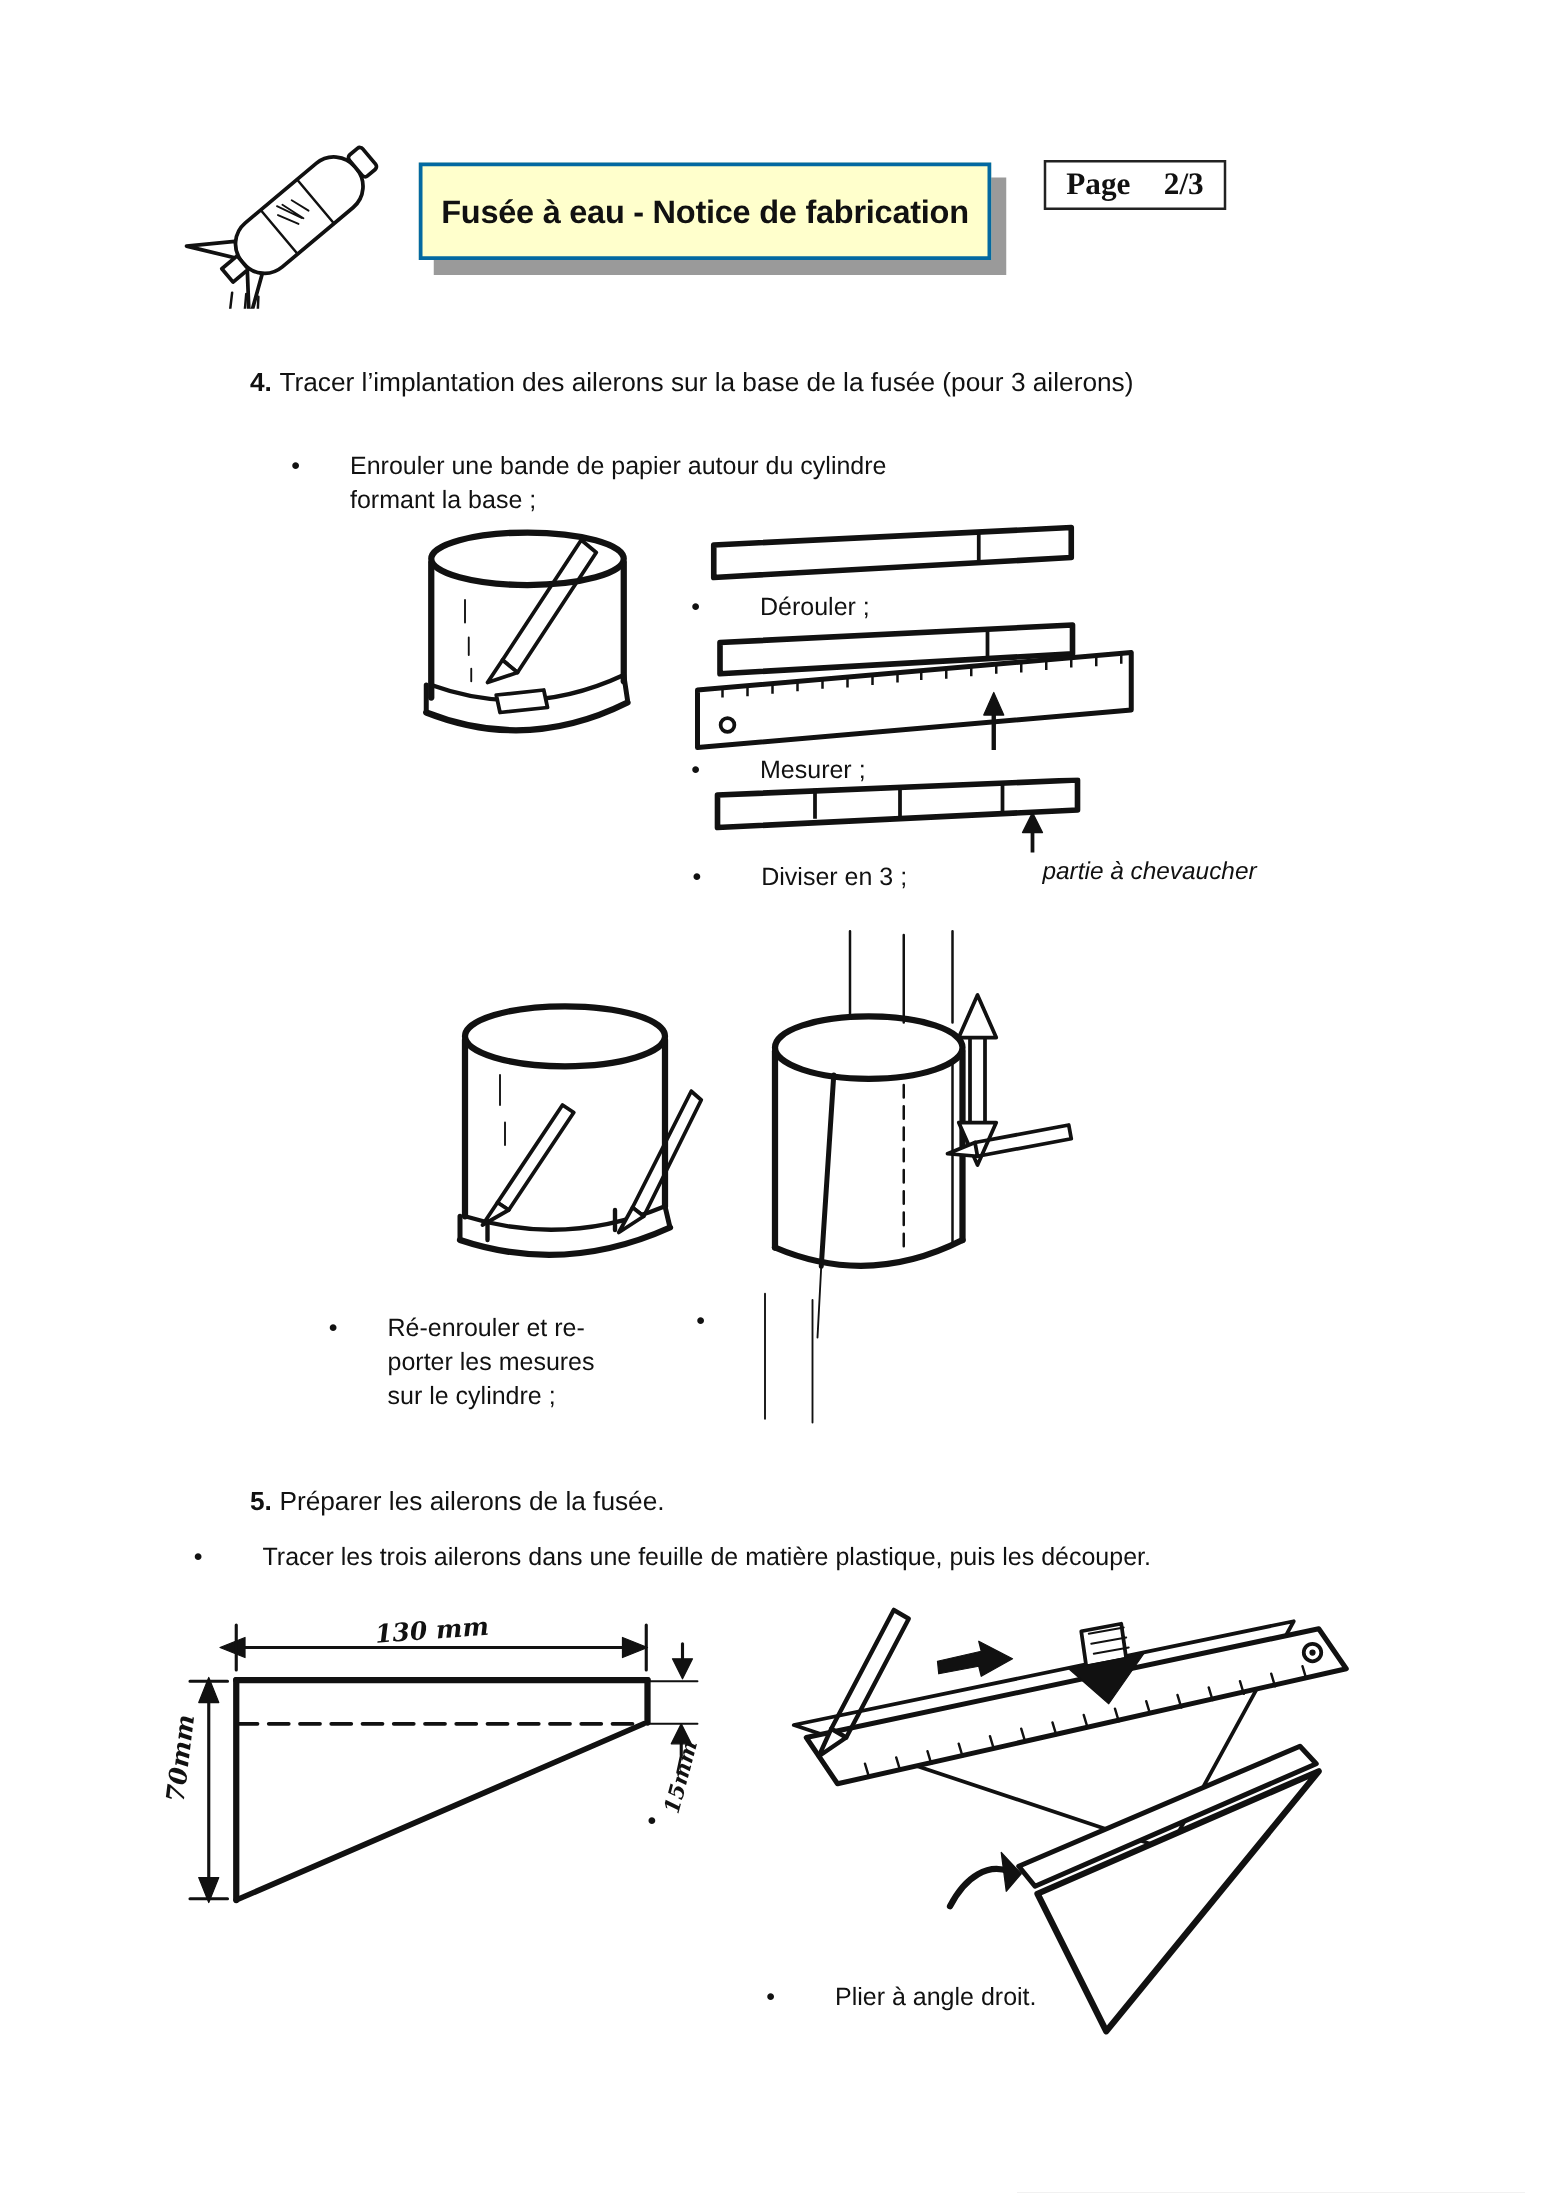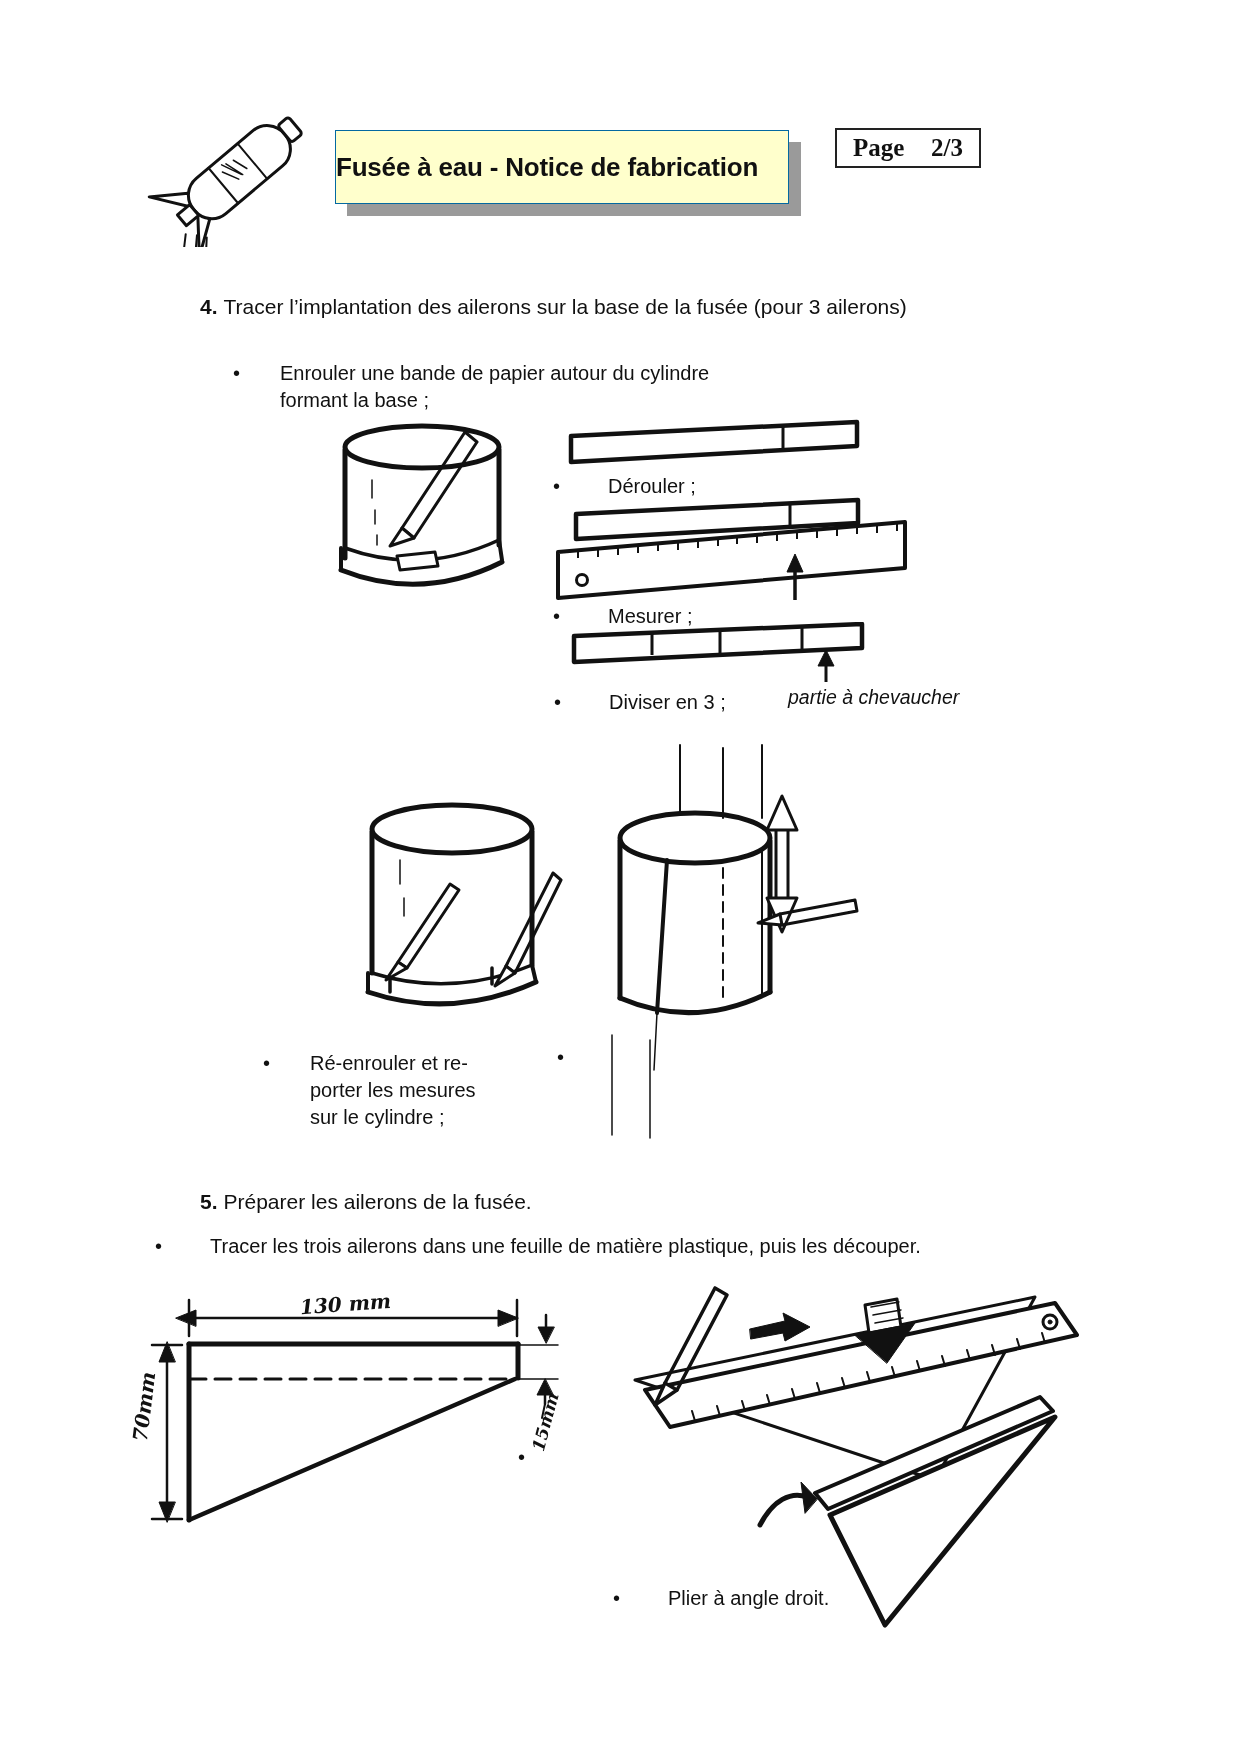--- a/index.html
+++ b/index.html
@@ -6,42 +6,42 @@
   .page{
     position:relative;width:1240px;height:1754px;margin:0 auto;
     background:#ffffff;overflow:hidden;
     font-family:"Liberation Sans","DejaVu Sans",sans-serif;color:#111;
   }
   .ill{position:absolute;z-index:1;}
   .ill svg{display:block;}
   
   .title-box{
     position:absolute;left:335px;top:130px;width:452px;height:72px;
-    border:1px solid #0369a1;box-shadow:12px 12px 0 #9a9a9a;
-    display:flex;align-items:center;justify-content:flex-start;z-index:3;
+    border:3px solid #0369a1;box-shadow:12px 12px 0 #9a9a9a;
+    display:flex;align-items:center;justify-content:center;z-index:3;
   }
   .title-box span{font-weight:bold;font-size:26px;letter-spacing:-0.2px;white-space:nowrap;}
   .page-box{
     position:absolute;left:835px;top:128px;width:146px;height:40px;
     border:2px solid #222;background:#fff;display:flex;align-items:center;
     justify-content:space-between;padding:0 16px;box-sizing:border-box;z-index:3;
     font-family:"Liberation Serif","DejaVu Serif",serif;font-weight:bold;font-size:25px;
   }
   
   .sect-head{position:absolute;z-index:2;font-size:21px;white-space:nowrap;margin-left:48px;}
   .sect-head .num{font-weight:bold;margin-right:6px;}
   
   .bullet{position:absolute;z-index:2;display:flex;align-items:flex-start;font-size:20px;line-height:27px;}
   .bullet .dot{display:inline-block;width:55px;flex:0 0 auto;font-size:20px;}
   .bullet.g47 .dot{width:47px;}
   .bullet .bt{display:inline-block;}
   .ml{white-space:pre-line;}
   .nw{white-space:nowrap;}
   
-  .annot{position:absolute;z-index:2;font-style:italic;font-size:19.5px;white-space:nowrap;}
+  .annot{position:absolute;z-index:2;font-style:italic;font-size:19.5px;white-space:nowrap;margin-left:46px;}
   .hand{position:absolute;z-index:2;font-style:italic;font-weight:bold;font-size:20px;
         font-family:"DejaVu Serif","Liberation Serif",serif;white-space:nowrap;}
   svg *{vector-effect:non-scaling-stroke;}
 </style>
 </head>
 <body>
 
 <div class="page">
 
   <div class="ill" style="left:138px;top:92px;width:200px;height:155px">

